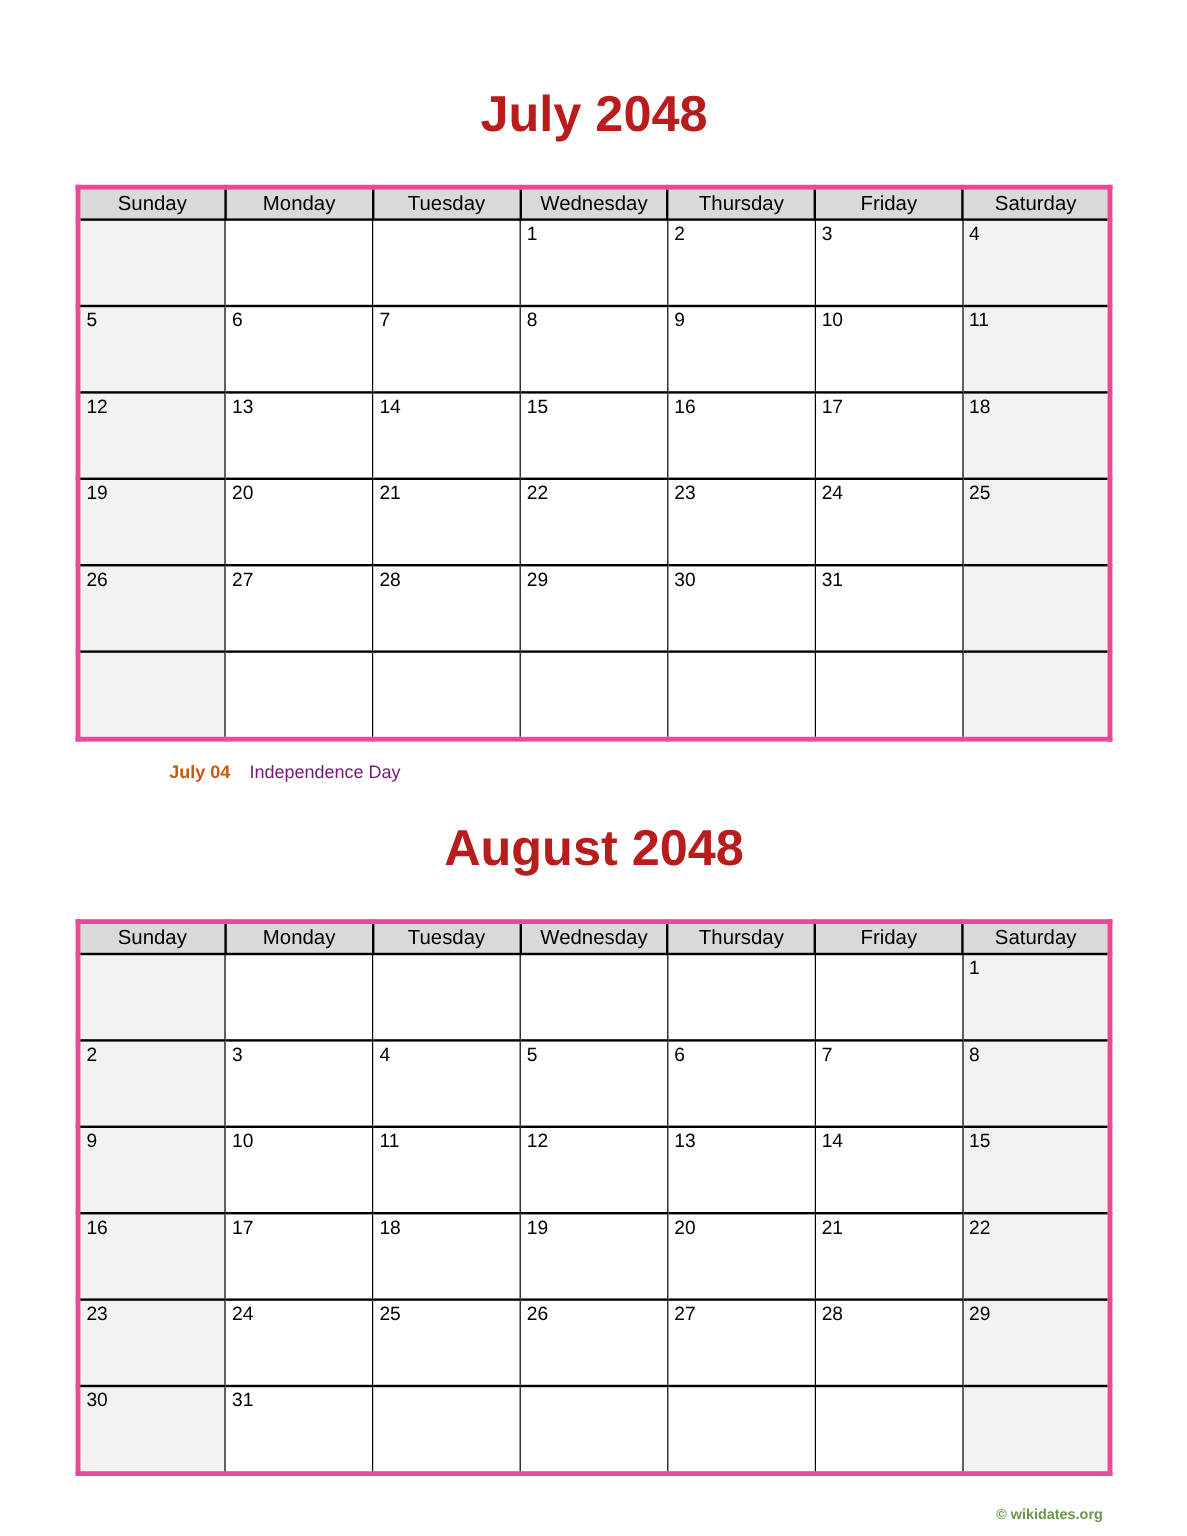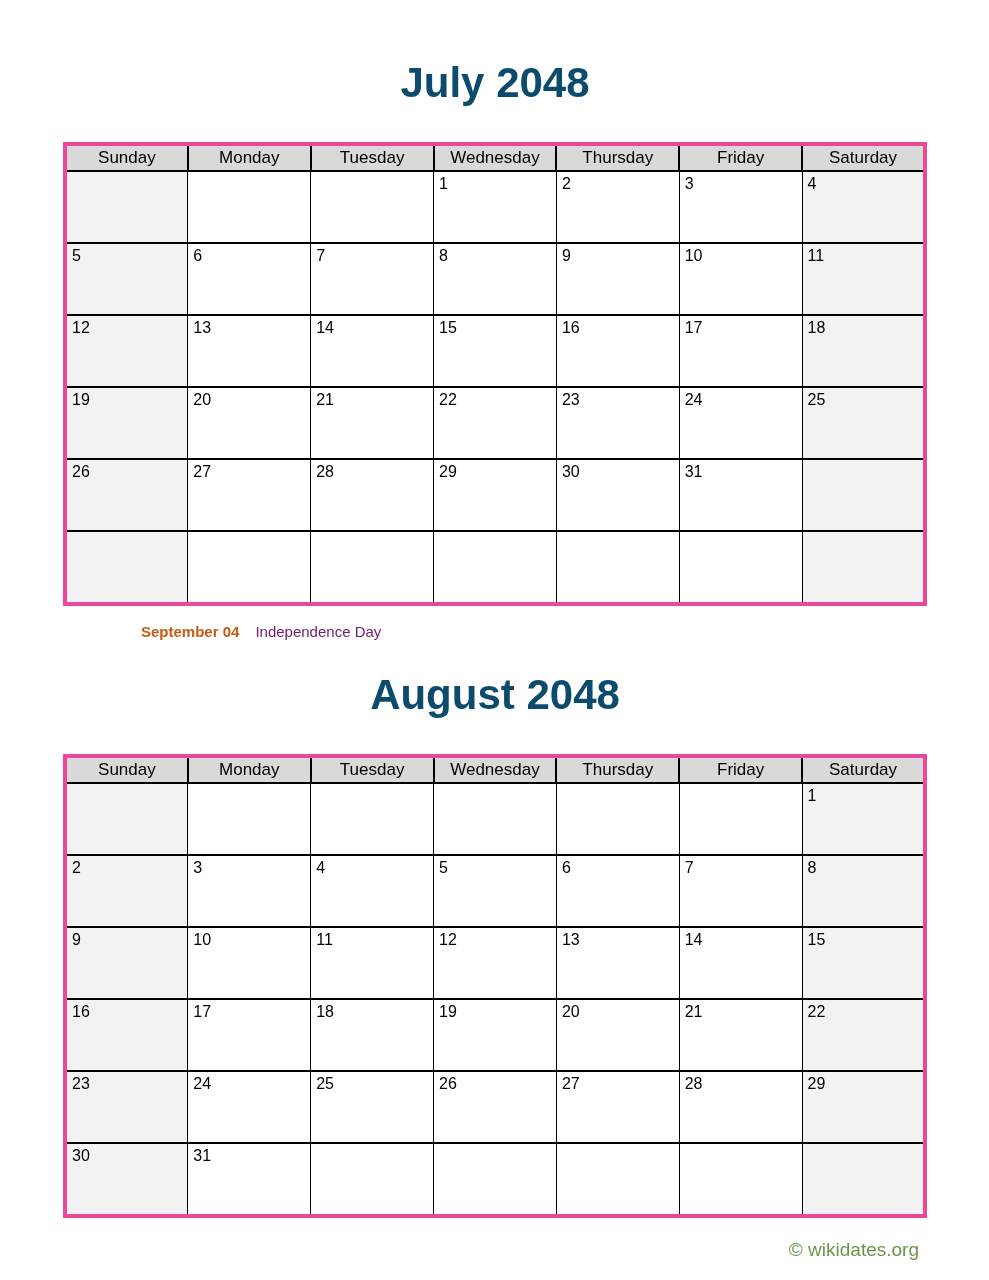--- a/index.html
+++ b/index.html
@@ -13,27 +13,27 @@
     font-family: "Liberation Sans", "DejaVu Sans", sans-serif;
     color: #000000;
   }
   .page {
     box-sizing: border-box;
     width: 989px;
     height: 1280px;
     padding: 56px 62px 0 63px;
   }
   .month-title {
-    margin: 0;
+    margin: 12px;
     text-align: center;
     font-size: 42px;
     line-height: 54px;
     font-weight: 700;
     letter-spacing: 0px;
-    color: #0c4a6e;
+    color: #b91c1c;
   }
   .month-section + .month-section .month-title {
     margin-top: 26px;
   }
   table.month-table {
     width: 100%;
     margin-top: 32px;
     border-collapse: collapse;
     table-layout: fixed;
     border: 4px solid #ec4899;
@@ -74,23 +74,24 @@
     margin-right: 16px;
     white-space: nowrap;
   }
   .note-label {
     color: #701a75;
   }
   .footer {
     margin-top: 22px;
     text-align: right;
     padding-right: 8px;
-    font-size: 19px;
+    font-size: 12px;
     line-height: 20px;
     color: var(--footer-color, #69964b);
+    font-weight: bold;
   }
 </style>
 </head>
 <body>
 
 <div class="page">
   <div id="calendars">
       <section class="month-section">
         <h1 class="month-title">July 2048</h1>
         <table class="month-table">
@@ -157,21 +158,21 @@
               <td class=""></td>
               <td class=""></td>
               <td class=""></td>
               <td class=""></td>
               <td class="weekend"></td>
             </tr>
           </tbody>
         </table>
         <div class="notes">
           <div class="note-row">
-            <span class="note-date">September 04</span>
+            <span class="note-date">July 04</span>
             <span class="note-label">Independence Day</span>
           </div>
         </div>
       </section>
       <section class="month-section">
         <h1 class="month-title">August 2048</h1>
         <table class="month-table">
           <thead>
             <tr>
               <th>Sunday</th>

